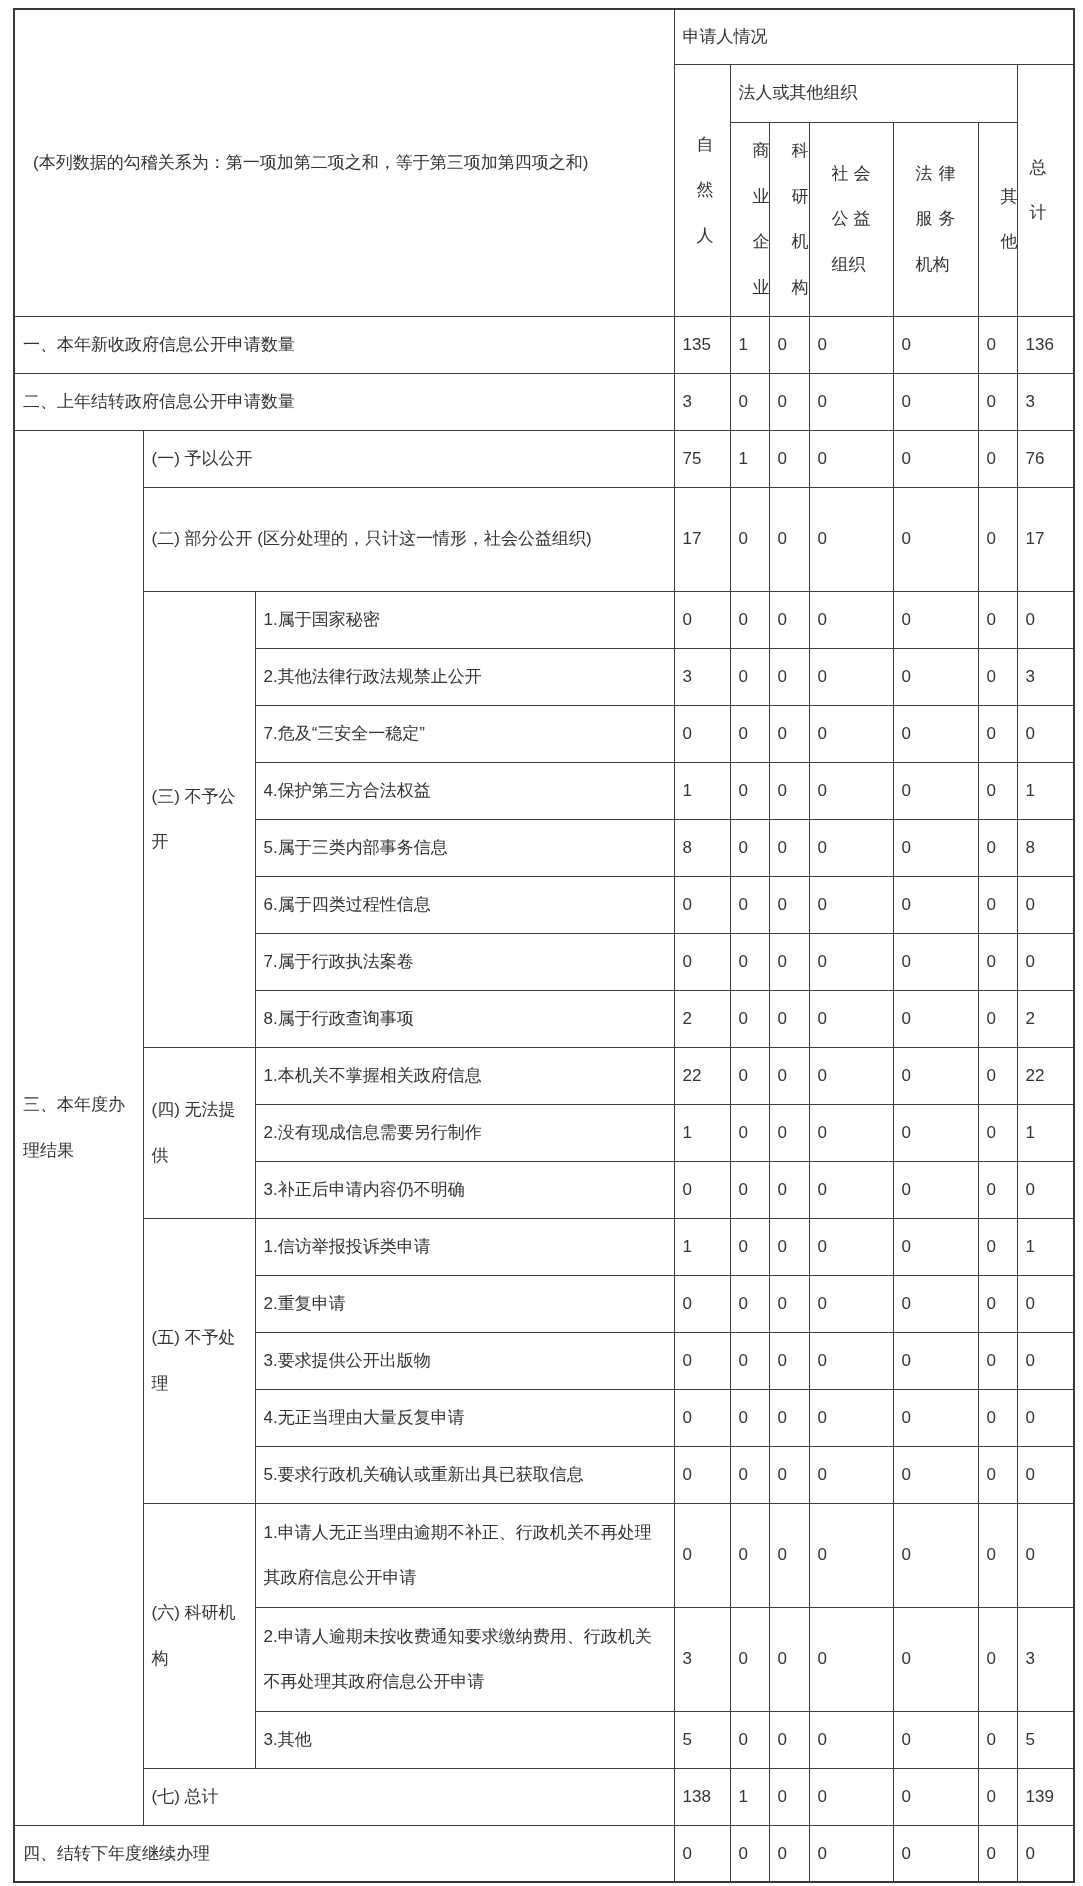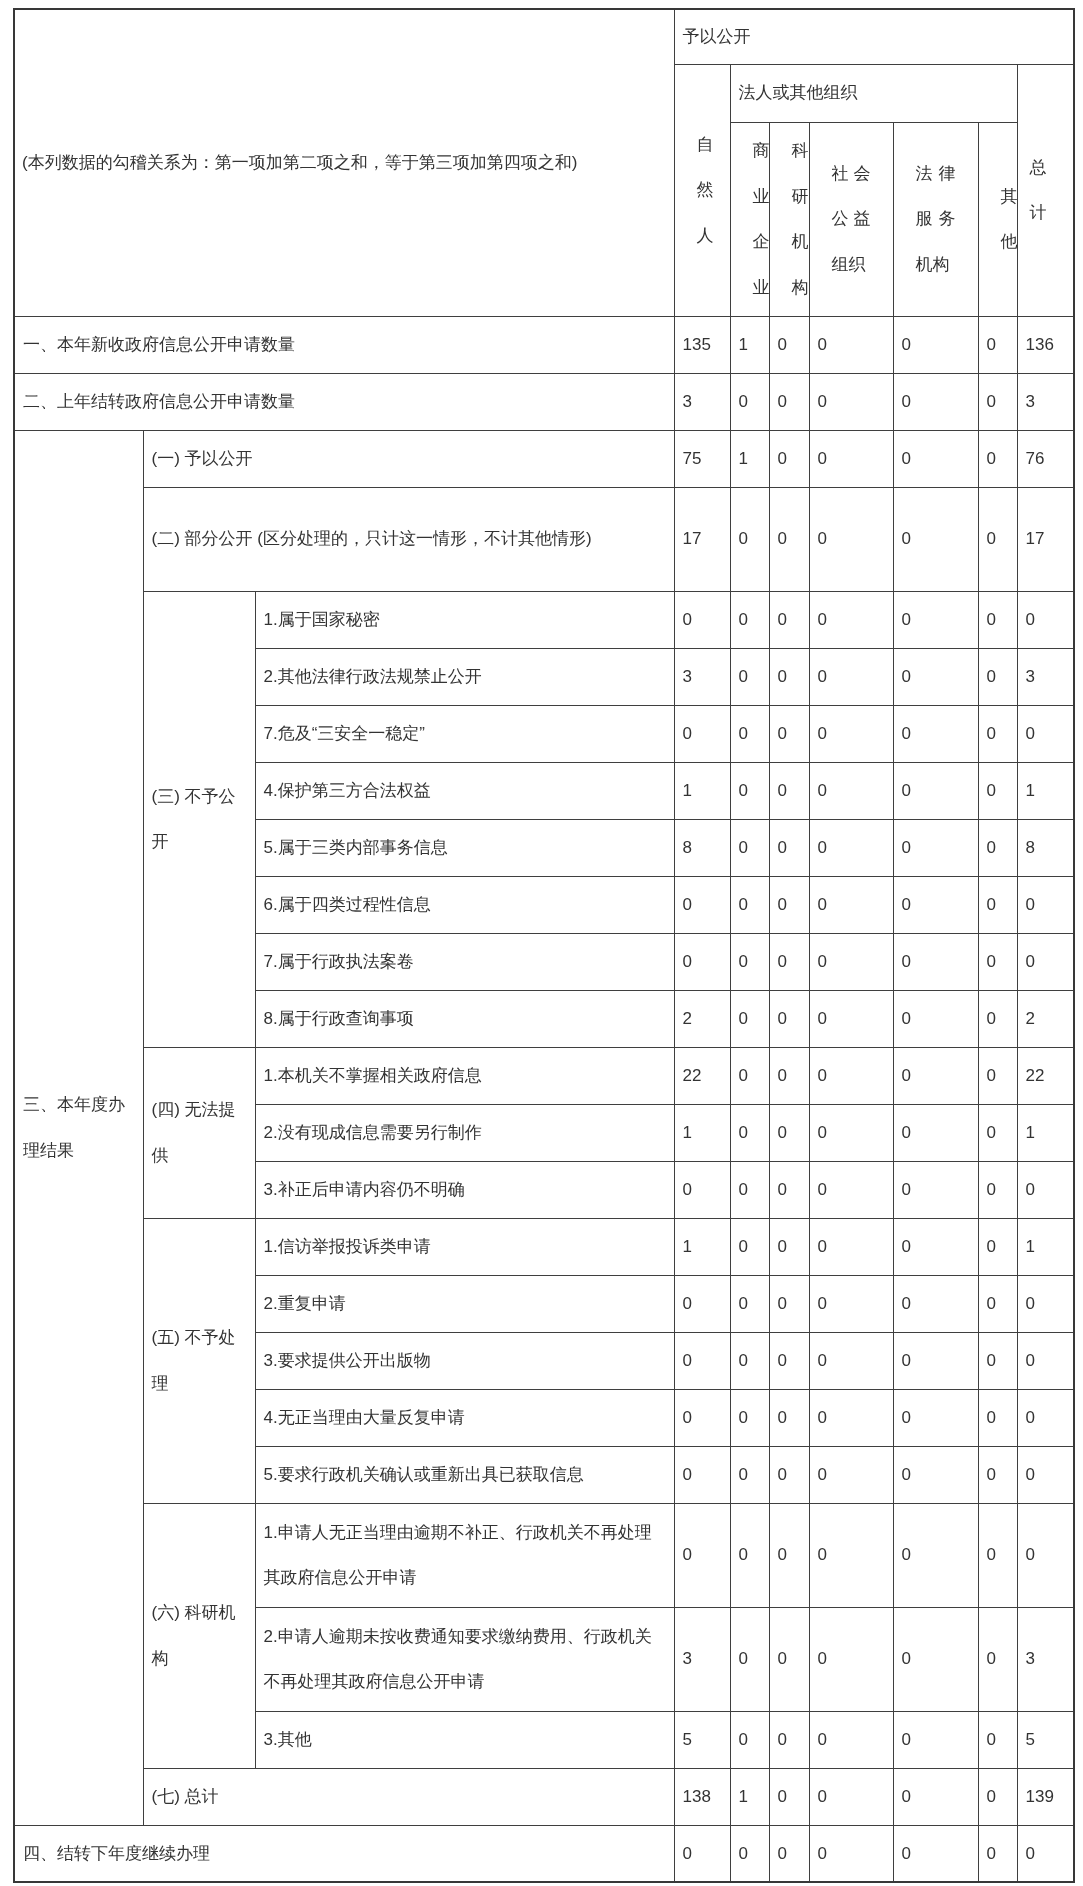--- a/index.html
+++ b/index.html
@@ -21,21 +21,21 @@
     border: 1px solid #3f3f3f;
     padding: 4px 8px;
     vertical-align: middle;
     font-size: 17px;
     line-height: 2.7;
     color: #333333;
     text-align: left;
     overflow: hidden;
   }
   td.note {
-    padding: 4px 18px 4px 7px;
+    padding: 4px 18px 4px 18px;
   }
   td.hcell {
     text-align: justify;
   }
   td.hc-np  { padding: 4px 22px; }   
   td.hc-n   { padding: 4px 22px; }  
   td.hc-zj  { padding: 12px 12px; }  
   td.num {
     padding: 4px 6px 4px 8px;
   }
@@ -59,21 +59,21 @@
         <col style="width:40px">
     <col style="width:84px">
         <col style="width:85px">
         <col style="width:39px">
     <col style="width:57px">
   </colgroup>
 
   <tbody>
         <tr class="hr1">
     <td class="note" rowspan="3" colspan="3">(本列数据的勾稽关系为：第一项加第二项之和，等于第三项加第四项之和)</td>
-    <td colspan="7">予以公开</td>
+    <td colspan="7">申请人情况</td>
   </tr>
   <tr class="hr2">
     <td class="hcell hc-np" rowspan="2">自然人</td>
     <td colspan="5">法人或其他组织</td>
     <td class="hcell hc-zj" rowspan="2">总计</td>
   </tr>
   <tr class="hr3">
     <td class="hcell hc-n">商业企业</td>
     <td class="hcell hc-n">科研机构</td>
     <td class="hcell hc-n">社会公益组织</td>
@@ -107,21 +107,21 @@
     <td colspan="2">(一) 予以公开</td>
   <td class="num">75</td>
           <td class="num">1</td>
           <td class="num">0</td>
           <td class="num">0</td>
           <td class="num">0</td>
           <td class="num">0</td>
           <td class="num">76</td>
         </tr>
   <tr class="rh2">
-    <td colspan="2">(二) 部分公开 (区分处理的，只计这一情形，不计其他情形)</td>
+    <td colspan="2">(二) 部分公开 (区分处理的，只计这一情形，社会公益组织)</td>
   <td class="num">17</td>
           <td class="num">0</td>
           <td class="num">0</td>
           <td class="num">0</td>
           <td class="num">0</td>
           <td class="num">0</td>
           <td class="num">17</td>
         </tr>
 
   <tr class="rh">

